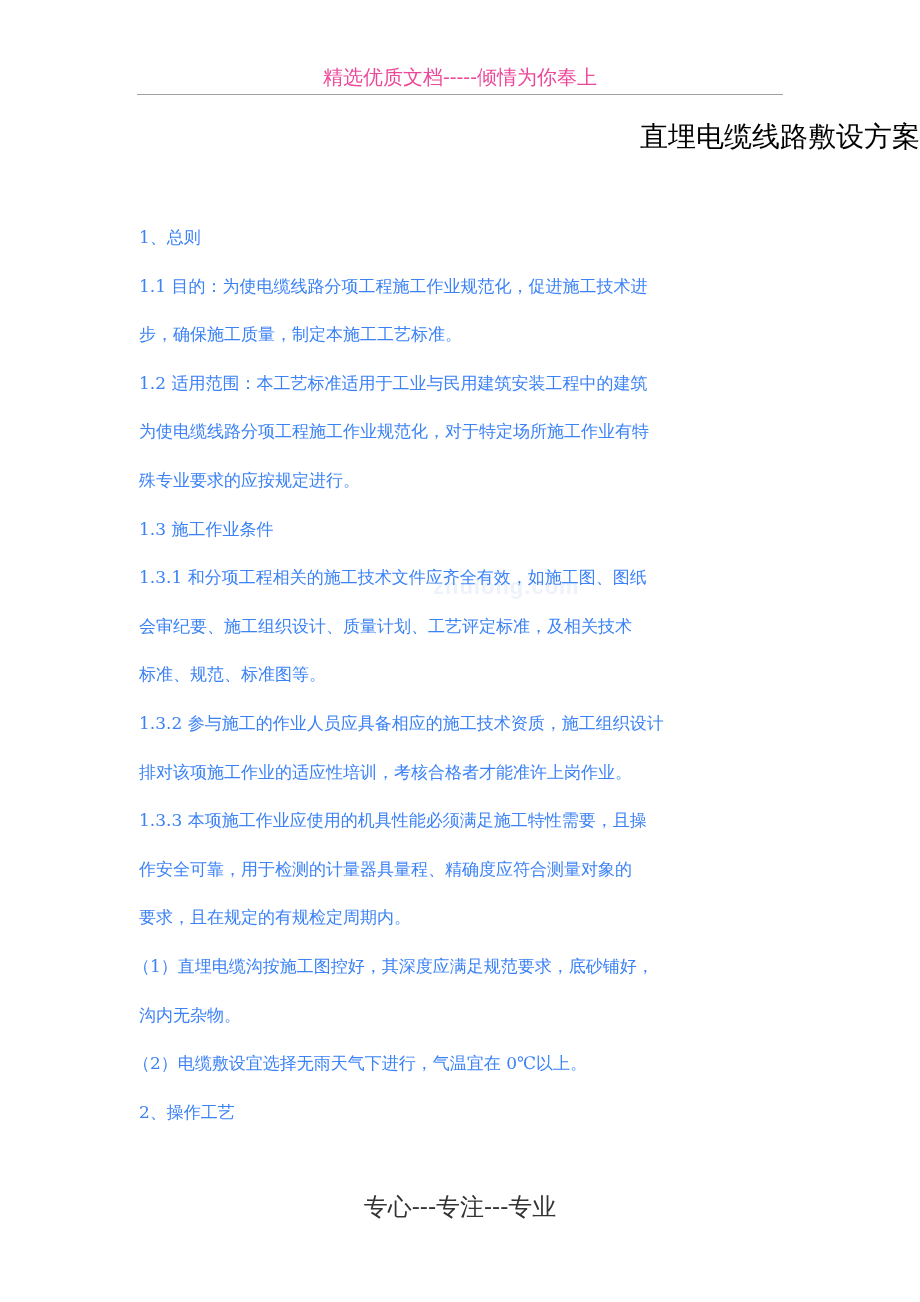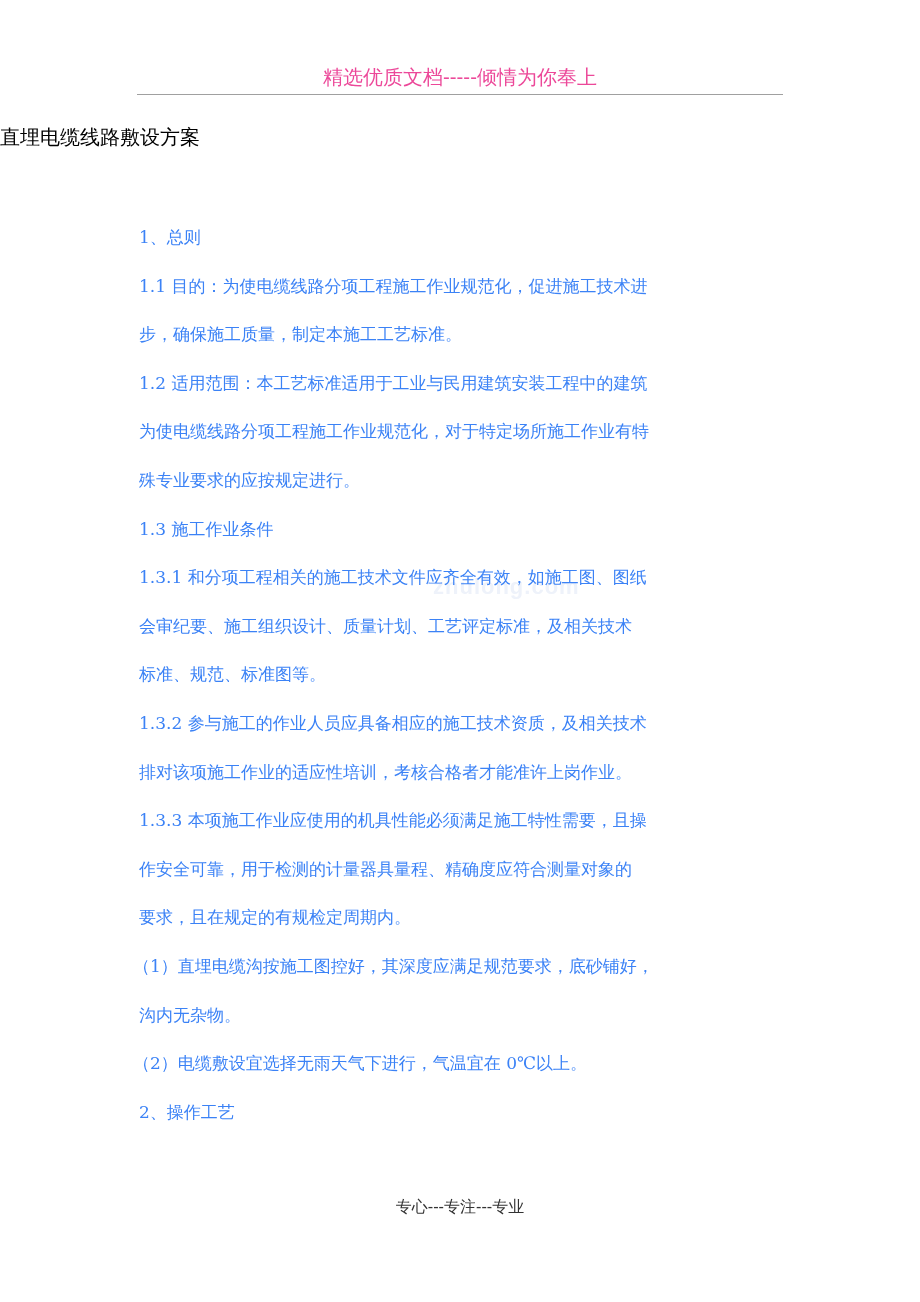--- a/index.html
+++ b/index.html
@@ -11,37 +11,37 @@
   .header {
     position: absolute; left: 137px; top: 62px; width: 646px;
     text-align: center; font-size: 20px; color: #ec4899; line-height: 30px;
   }
   .header-rule {
     position: absolute; left: 137px; top: 94px; width: 646px; height: 1px;
     background: #a0a0a0;
   }
   .title {
     position: absolute; left: 0; top: 117px; width: 920px;
-    text-align: left; font-family: "DejaVu Sans", "Liberation Sans", sans-serif;
-    font-size: 20px; line-height: 40px; color: #000;
+    text-align: right; font-family: "DejaVu Sans", "Liberation Sans", sans-serif;
+    font-size: 28px; line-height: 40px; color: #000;
   }
   .content {
     position: absolute; left: 139px; top: 213px; width: 650px;
   }
   .line {
     font-size: 17px; line-height: 48.6px; white-space: nowrap; color: #3b82f6;
   }
   .watermark {
     position: absolute; left: 433px; top: 574px;
     font-family: Liberation Sans, sans-serif; font-weight: bold;
     font-size: 22px; color: #eef2fa; letter-spacing: 1px;
   }
   .footer {
     position: absolute; left: 0; top: 1192px; width: 920px;
-    text-align: center; font-size: 16px; color: #333; line-height: 30px;
+    text-align: center; font-size: 24px; color: #333; line-height: 30px;
   }
 </style>
 </head>
 <body>
 
 <div class="header">精选优质文档-----倾情为你奉上</div>
 <div class="header-rule"></div>
 
 <div class="title">直埋电缆线路敷设方案</div>
 
@@ -51,21 +51,21 @@
   <div class="line">1、总则</div>
   <div class="line">1.1 目的：为使电缆线路分项工程施工作业规范化，促进施工技术进</div>
   <div class="line">步，确保施工质量，制定本施工工艺标准。</div>
   <div class="line">1.2 适用范围：本工艺标准适用于工业与民用建筑安装工程中的建筑</div>
   <div class="line">为使电缆线路分项工程施工作业规范化，对于特定场所施工作业有特</div>
   <div class="line">殊专业要求的应按规定进行。</div>
   <div class="line">1.3 施工作业条件</div>
   <div class="line">1.3.1 和分项工程相关的施工技术文件应齐全有效，如施工图、图纸</div>
   <div class="line">会审纪要、施工组织设计、质量计划、工艺评定标准，及相关技术</div>
   <div class="line">标准、规范、标准图等。</div>
-  <div class="line">1.3.2 参与施工的作业人员应具备相应的施工技术资质，及相关技术</div>
+  <div class="line">1.3.2 参与施工的作业人员应具备相应的施工技术资质，施工组织设计</div>
   <div class="line">排对该项施工作业的适应性培训，考核合格者才能准许上岗作业。</div>
   <div class="line">1.3.3 本项施工作业应使用的机具性能必须满足施工特性需要，且操</div>
   <div class="line">作安全可靠，用于检测的计量器具量程、精确度应符合测量对象的</div>
   <div class="line">要求，且在规定的有规检定周期内。</div>
   <div class="line" style="margin-left:-6px">（1）直埋电缆沟按施工图控好，其深度应满足规范要求，底砂铺好，</div>
   <div class="line">沟内无杂物。</div>
   <div class="line" style="margin-left:-6px">（2）电缆敷设宜选择无雨天气下进行，气温宜在 0℃以上。</div>
   <div class="line">2、操作工艺</div>
 </div>
 

